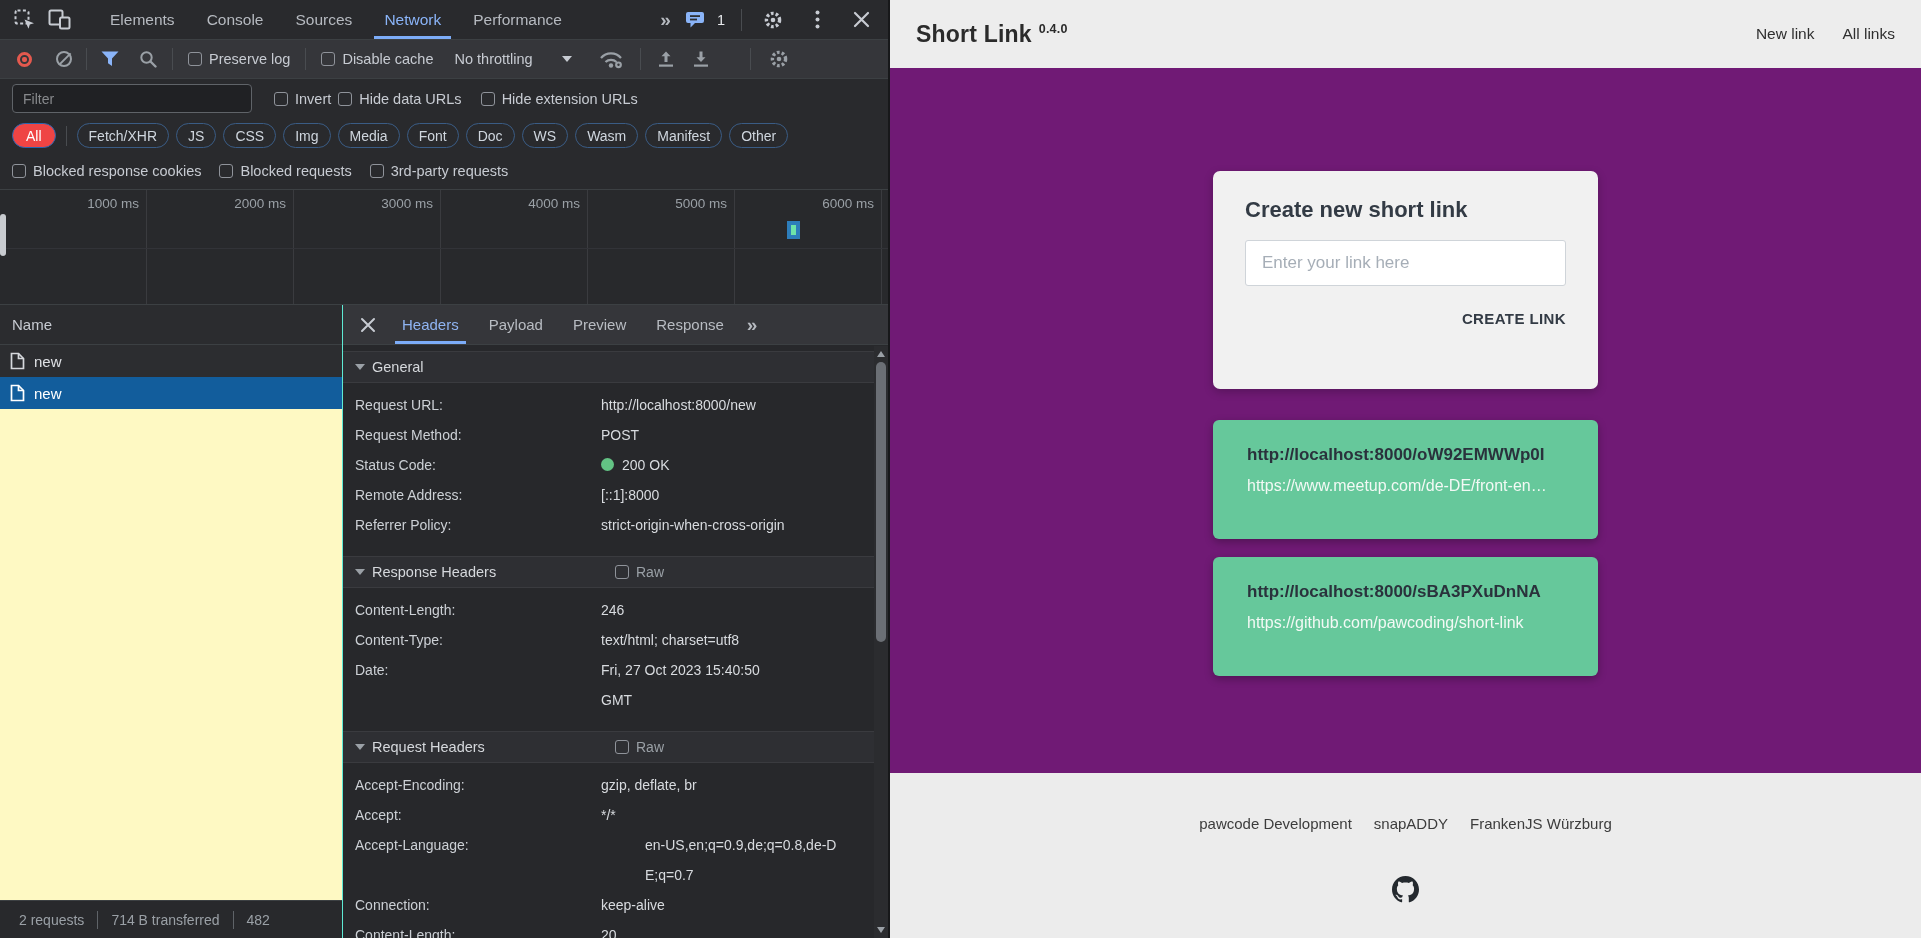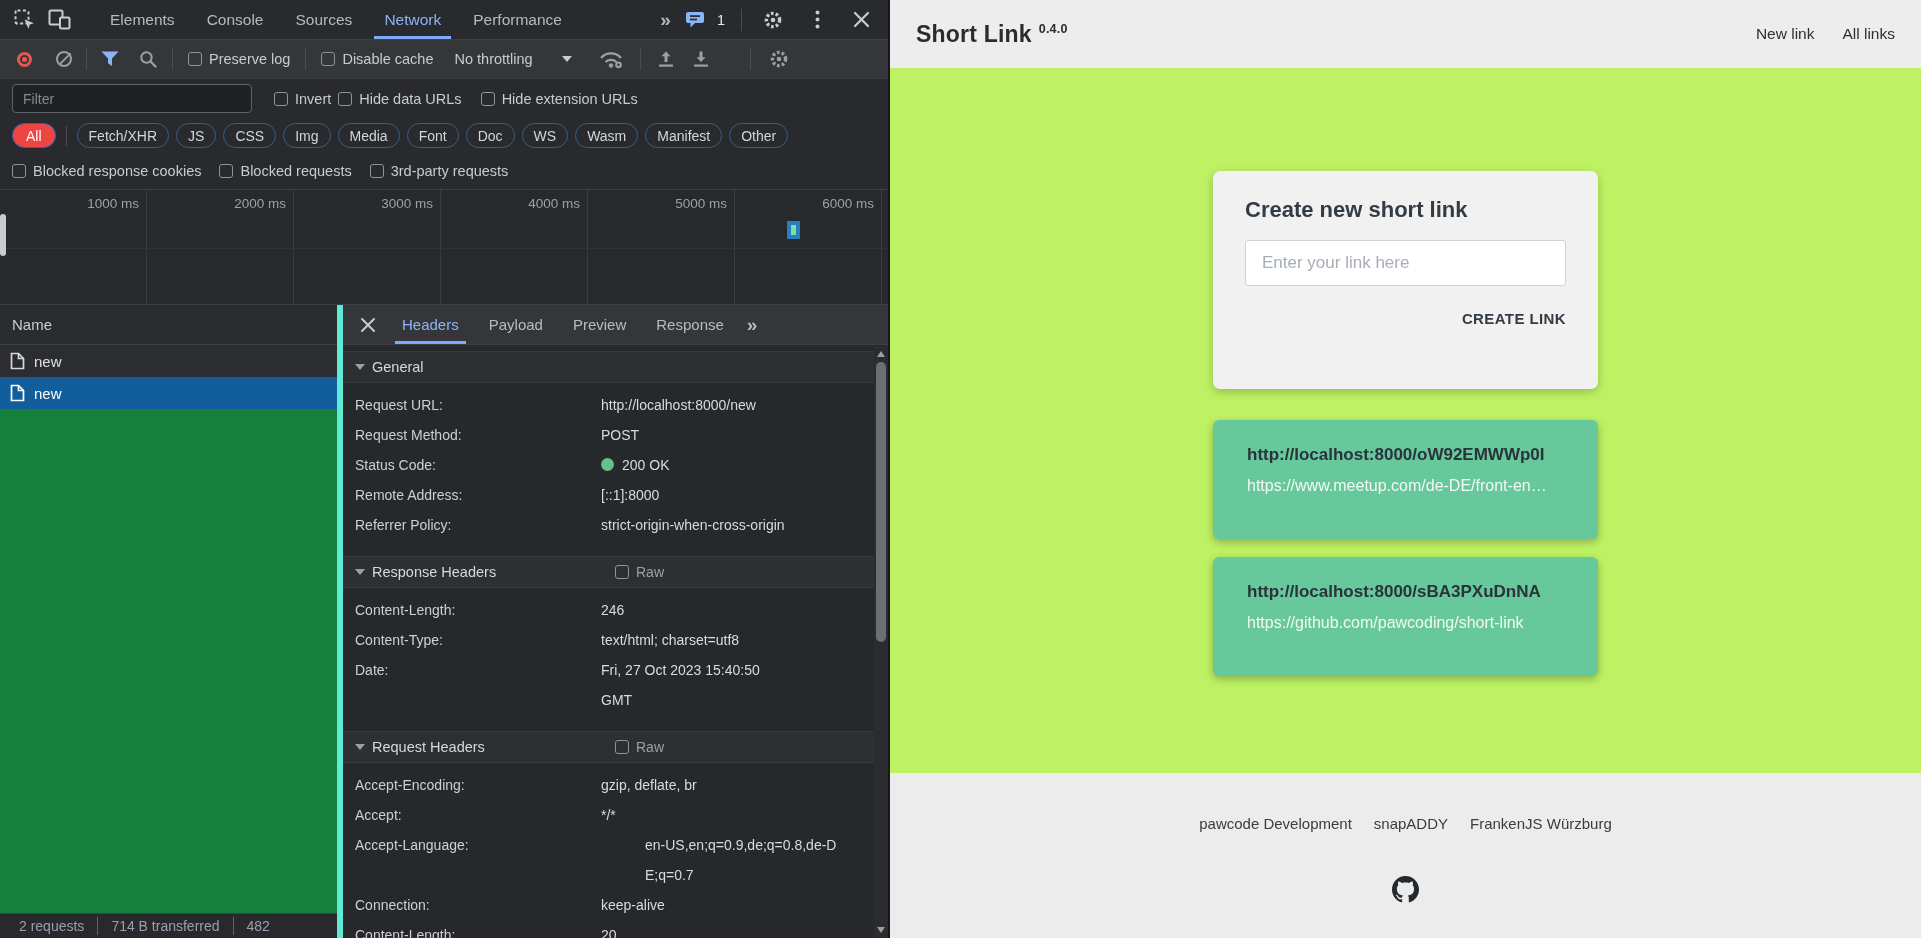--- a/index.html
+++ b/index.html
@@ -43,25 +43,25 @@
   .dt-blockedrow { height:37px; background:#292a2d; border-bottom:1px solid #3c4043; display:flex; align-items:center; padding:0 12px; gap:18px; font-size:14.5px; }
 
   .dt-timeline { height:115px; background:#28292c; border-bottom:1px solid #3c4043; position:relative; display:flex; }
   .tl-cell { width:147px; flex:0 0 147px; border-right:1px solid #3a3b3f; font-size:13.5px; color:#9aa0a6; text-align:right; padding:6px 7px 0 0; }
   .tl-hline { position:absolute; left:0; right:0; top:58px; height:1px; background:#323338; }
   .tl-handle { position:absolute; left:0; top:24px; width:6px; height:42px; background:#c8cbd0; border-radius:3px; }
   .tl-marker { position:absolute; left:787px; top:31px; width:13px; height:18px; background:#2d7dbb; }
   .tl-marker::after { content:""; position:absolute; left:4px; top:4px; width:5px; height:10px; background:#6fe3a9; }
 
   .dt-main { flex:1; display:flex; min-height:0; }
-  .dt-table { width:343px; flex:0 0 343px; border-right:6px solid #5eead4; position:relative; background:#15803d;text-align:center; }
+  .dt-table { width:343px; flex:0 0 343px; border-right:1px solid #5eead4; position:relative; background:#fef9c3;text-align:center; }
   .dt-table-header { height:40px; background:#2b2c2f; border-bottom:1px solid #3c4043; display:flex; align-items:center; padding:0 12px; font-size:15px; color:#c7cbd2; }
   .req-row { height:32px; display:flex; align-items:center; gap:9px; padding:0 10px; font-size:15px; color:#dfe1e5; background:#2c2d30; }
   .req-row.selected { background:#125d9c; color:#fff; }
-  .dt-statusbar { position:absolute; left:0; right:0; bottom:0; height:25px; border-top:1px solid #3c4043; background:#28292c; display:flex; align-items:center; font-size:14px; color:#9aa0a6; padding:0 6px; }
+  .dt-statusbar { position:absolute; left:0; right:0; bottom:0; height:38px; border-top:1px solid #3c4043; background:#28292c; display:flex; align-items:center; font-size:14px; color:#9aa0a6; padding:0 6px; }
   .sb-item { padding:0 13px; }
   .sb-sep { width:1px; height:18px; background:#5f6368; }
 
   .dt-details { flex:1; display:flex; flex-direction:column; position:relative; min-width:0; }
   .dt-dtabs { height:40px; background:#35363a; border-bottom:1px solid #3c4043; display:flex; align-items:center; padding:0 6px; }
   .dclose { width:34px; height:34px; display:flex; align-items:center; justify-content:center; margin:0 2px; }
   .dtab { padding:0 15px; height:100%; display:flex; align-items:center; font-size:15px; color:#b8bcc2; position:relative; }
   .dtab.active { color:#8fb4f2; }
   .dtab.active::after { content:""; position:absolute; left:8px; right:8px; bottom:0; height:3px; background:#7cacf8; }
   .dt-dcontent { flex:1; overflow:hidden; background:#27282b; padding-right:14px; }
@@ -79,21 +79,21 @@
   .hval.breakall { width:200px; word-break:break-all;margin-left:44px; }
   .dot { display:inline-block; width:13px; height:13px; border-radius:50%; background:#63c384; margin-right:8px; vertical-align:-1px; }
 
   .dscroll { position:absolute; right:0; top:41px; bottom:0; width:14px; background:#2b2c2f; }
   .dscroll .thumb { position:absolute; left:2px; width:10px; top:16px; height:280px; background:#6b6f75; border-radius:5px; }
   .scroll-arrow { position:absolute; left:3px; width:0; height:0; border-left:4px solid transparent; border-right:4px solid transparent; }
   .scroll-arrow.up { top:5px; border-bottom:6px solid #9aa0a6; }
   .scroll-arrow.down { bottom:5px; border-top:6px solid #9aa0a6; }
 
   
-  .app { flex:1; background:#bef264; position:relative; color:#2f2f2f; }
+  .app { flex:1; background:#701a75; position:relative; color:#2f2f2f; }
   .app-header { height:68px; background:#ededed; display:flex; align-items:center; padding:0 26px; }
   .app-title { font-size:23px; font-weight:700; color:#2b2b2b; letter-spacing:.2px; }
   .app-version { font-size:12.5px; font-weight:600; vertical-align:super; margin-left:7px; }
   .app-nav { margin-left:auto; display:flex; gap:28px; font-size:15.5px; color:#2f2f2f; }
   .app-nav a { cursor:pointer; }
 
   .create-card { position:absolute; left:323px; top:171px; width:385px; height:218px; background:#f1f1f1; border-radius:7px; box-shadow:0 3px 10px rgba(0,0,0,.22); padding:26px 32px; }
   .cc-title { font-size:22px; font-weight:700; color:#333b45; }
   .cc-input { margin-top:17px; width:100%; height:46px; background:#fff; border:1px solid #cfd4d9; border-radius:3px; font-size:17px; padding:0 16px; color:#333; outline:none; font-family:inherit; }
   .cc-input::placeholder { color:#a6aeb7; }

